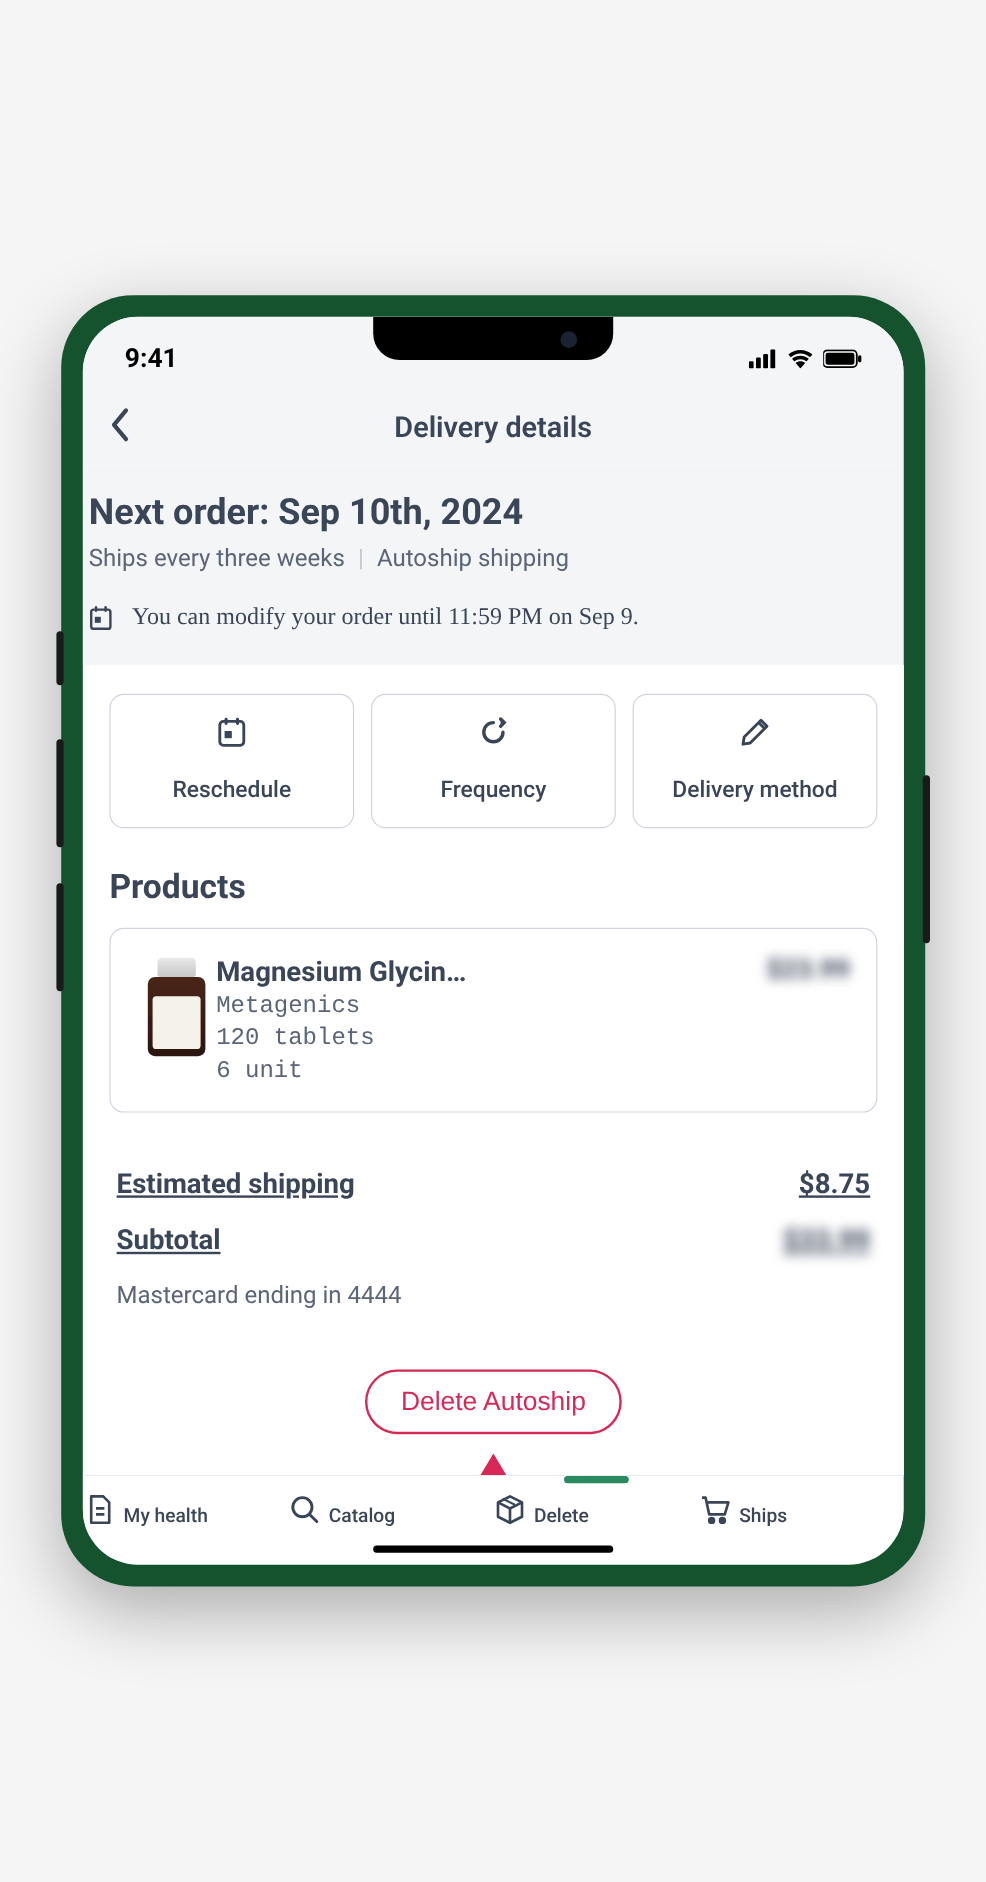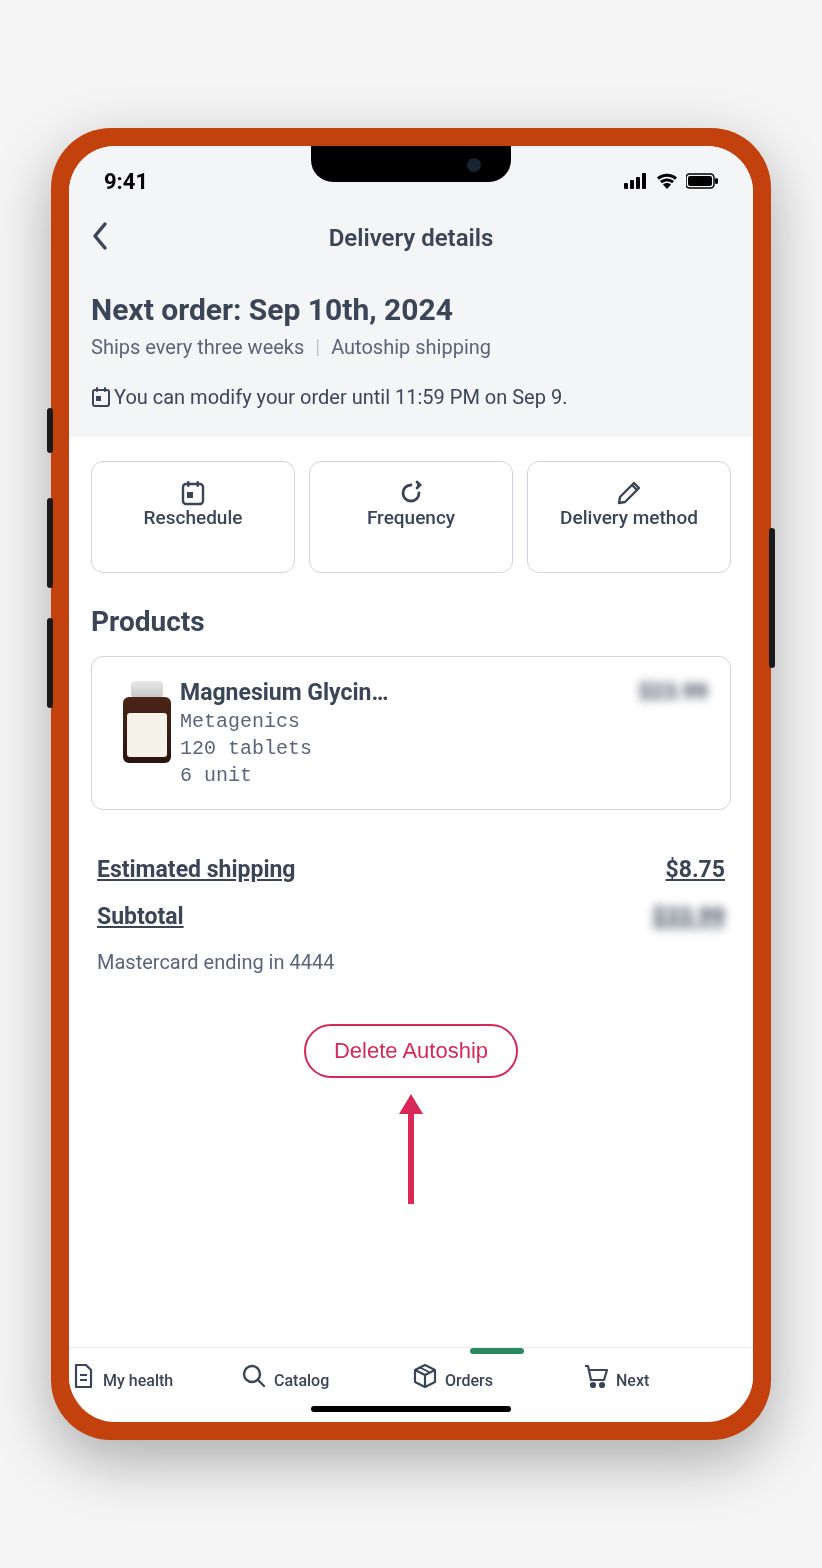--- a/index.html
+++ b/index.html
@@ -7,22 +7,22 @@
       font-family: -apple-system, BlinkMacSystemFont, 'Segoe UI', Roboto, sans-serif;
       background: #f5f5f5;
       display: flex;
       justify-content: center;
       align-items: center;
       min-height: 1568px;
       width: 822px;
     }
     .phone-frame {
       width: 720px;
-      height: 1312px;
-      background: #c2410c;
+      height: 1076px;
+      background: #14532d;
       border-radius: 60px;
       padding: 18px;
       position: relative;
       box-shadow: 0 20px 60px rgba(0,0,0,0.3);
     }
     .phone-screen {
       width: 100%;
       height: 100%;
       background: #fff;
       border-radius: 46px;
@@ -86,21 +86,21 @@
       color: #3a4558;
     }
     .header-title {
       flex: 1;
       text-align: center;
       font-size: 24px;
       font-weight: 600;
       color: #3a4558;
     }
     .info-section {
-      padding: 22px 22px 28px;
+      padding: 22px 5px 28px;
       background: #f4f5f7;
     }
     .next-order {
       font-size: 30px;
       font-weight: 700;
       color: #3a4558;
       margin-bottom: 8px;
     }
     .ship-info {
       font-size: 20px;
@@ -109,42 +109,43 @@
     }
     .ship-info .divider {
       color: #c0c5cf;
       margin: 0 6px;
     }
     .modify-note {
       font-size: 20px;
       color: #3a4558;
       display: flex;
       align-items: center;
-      gap: 3px;
+      gap: 16px;
+      font-family: Liberation Serif, serif;
     }
     .content {
       flex: 1;
       background: #fff;
       padding: 24px 22px;
       overflow-y: auto;
     }
     .action-buttons {
       display: flex;
       gap: 14px;
       margin-bottom: 32px;
     }
     .action-btn {
       flex: 1;
       border: 1.5px solid #d0d5dd;
       border-radius: 12px;
       padding: 18px 0;
       display: flex;
       flex-direction: column;
       align-items: center;
-      justify-content: flex-start;
+      justify-content: space-between;
       min-height: 112px;
       cursor: pointer;
       background: #fff;
     }
     .action-btn-label {
       font-size: 19px;
       font-weight: 500;
       color: #3a4558;
       text-align: center;
       line-height: 1.3;
@@ -447,26 +448,26 @@
         </svg>
         <span class="nav-label">Catalog</span>
       </div>
       <div class="nav-item active">
         <svg width="28" height="28" viewBox="0 0 28 28" fill="none" stroke="#3a4558" stroke-width="2.2">
           <path d="M4 8 L14 3 L24 8 L24 20 L14 25 L4 20 Z" stroke-linejoin="round"></path>
           <path d="M4 8 L14 13 L24 8"></path>
           <line x1="14" y1="13" x2="14" y2="25"></line>
           <path d="M8 5 L18 10" stroke-width="1.8"></path>
         </svg>
-        <span class="nav-label">Orders</span>
+        <span class="nav-label">Delete</span>
       </div>
       <div class="nav-item">
         <svg width="28" height="28" viewBox="0 0 28 28" fill="none" stroke="#3a4558" stroke-width="2.2">
           <path d="M3 4 L6 4 L9 18 L22 18 L25 8 L8 8" stroke-linejoin="round"></path>
           <circle cx="11" cy="23" r="2" fill="#3a4558"></circle>
           <circle cx="20" cy="23" r="2" fill="#3a4558"></circle>
         </svg>
-        <span class="nav-label">Next</span>
+        <span class="nav-label">Ships</span>
       </div>
     </div>
     <div class="home-indicator"></div>
   </div>
 </div>
 
 </body></html>

